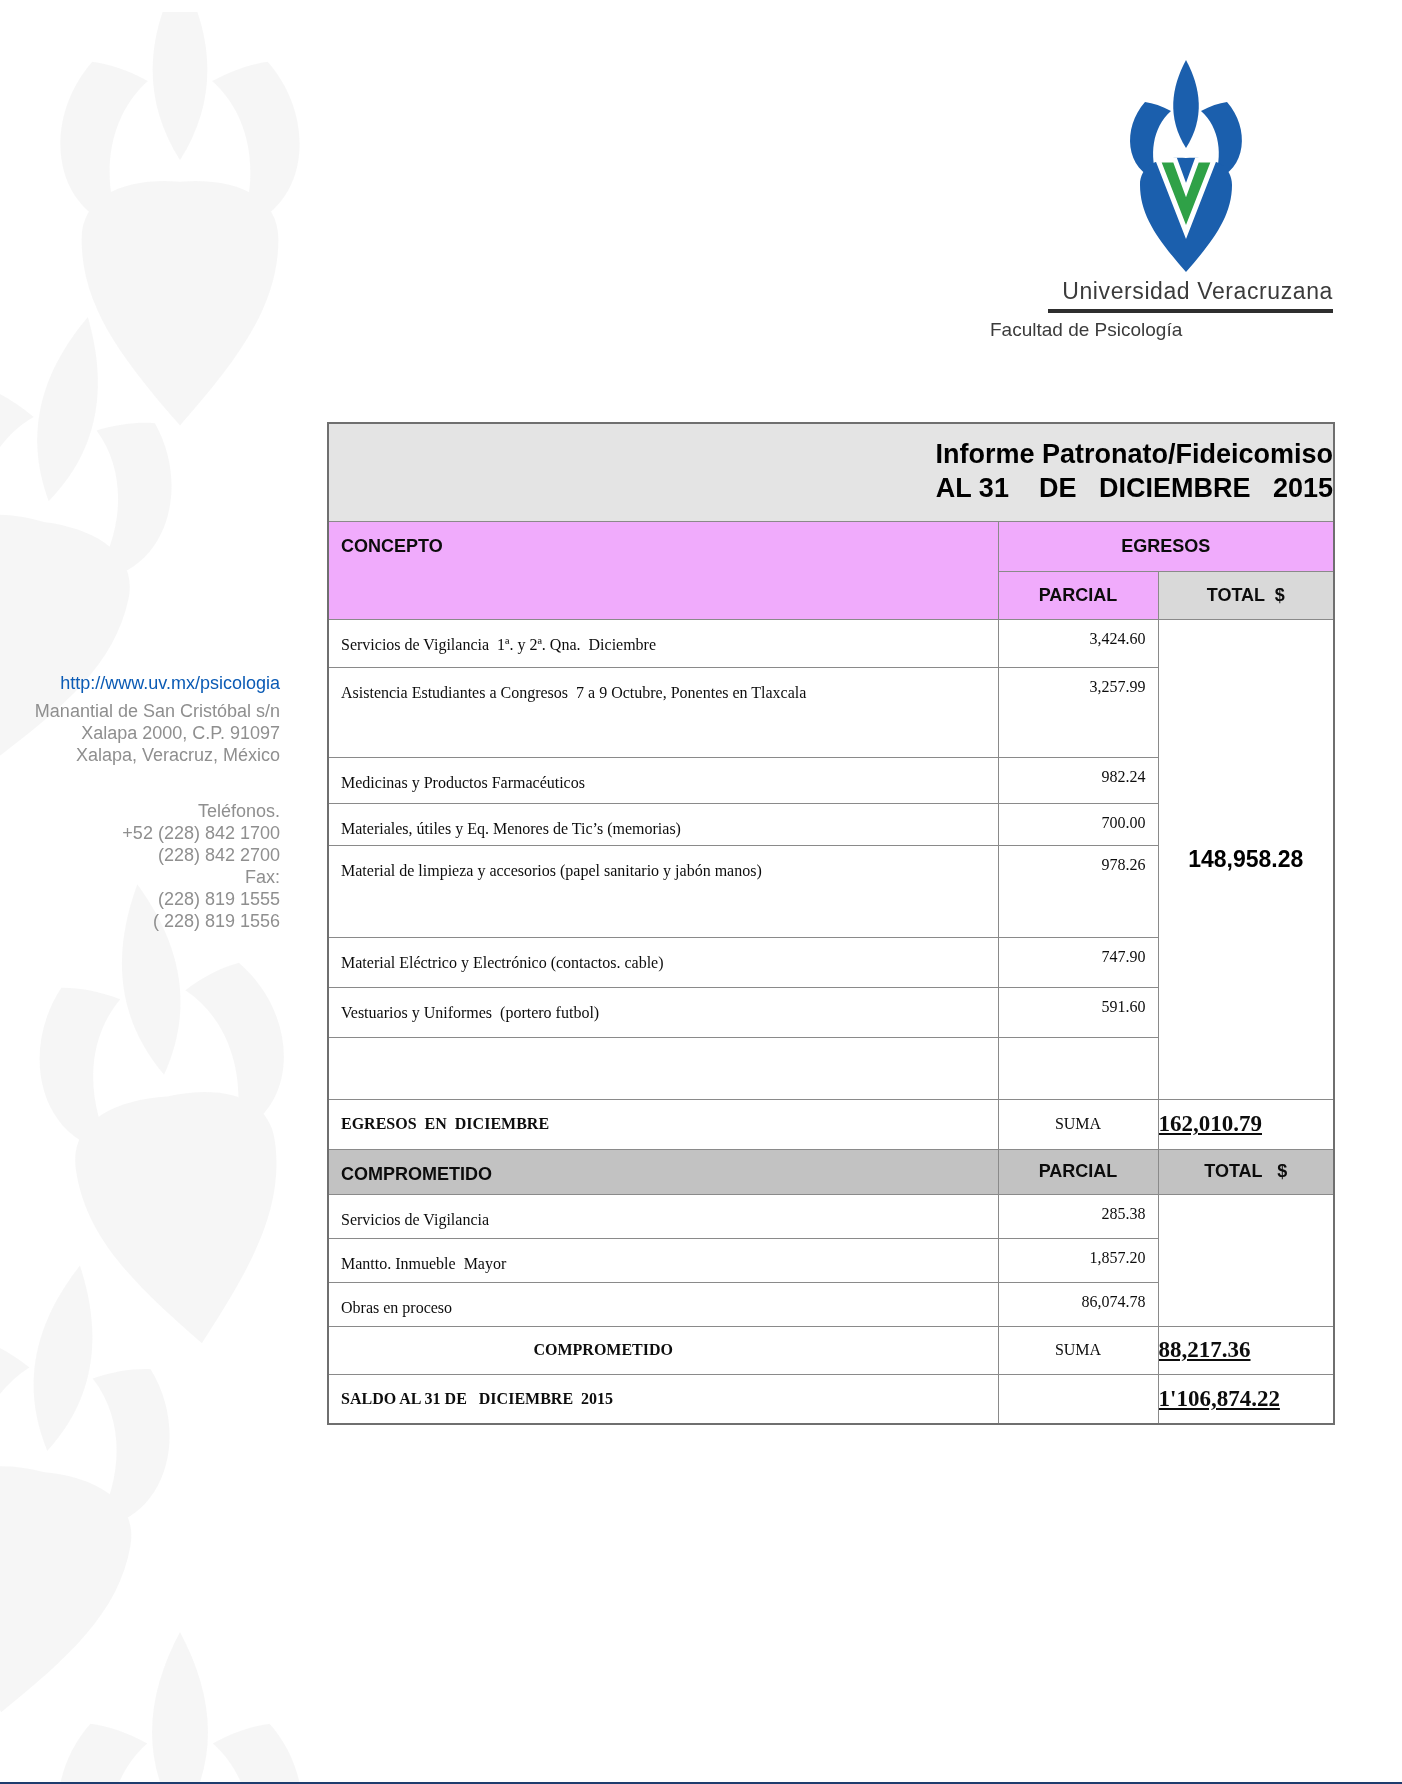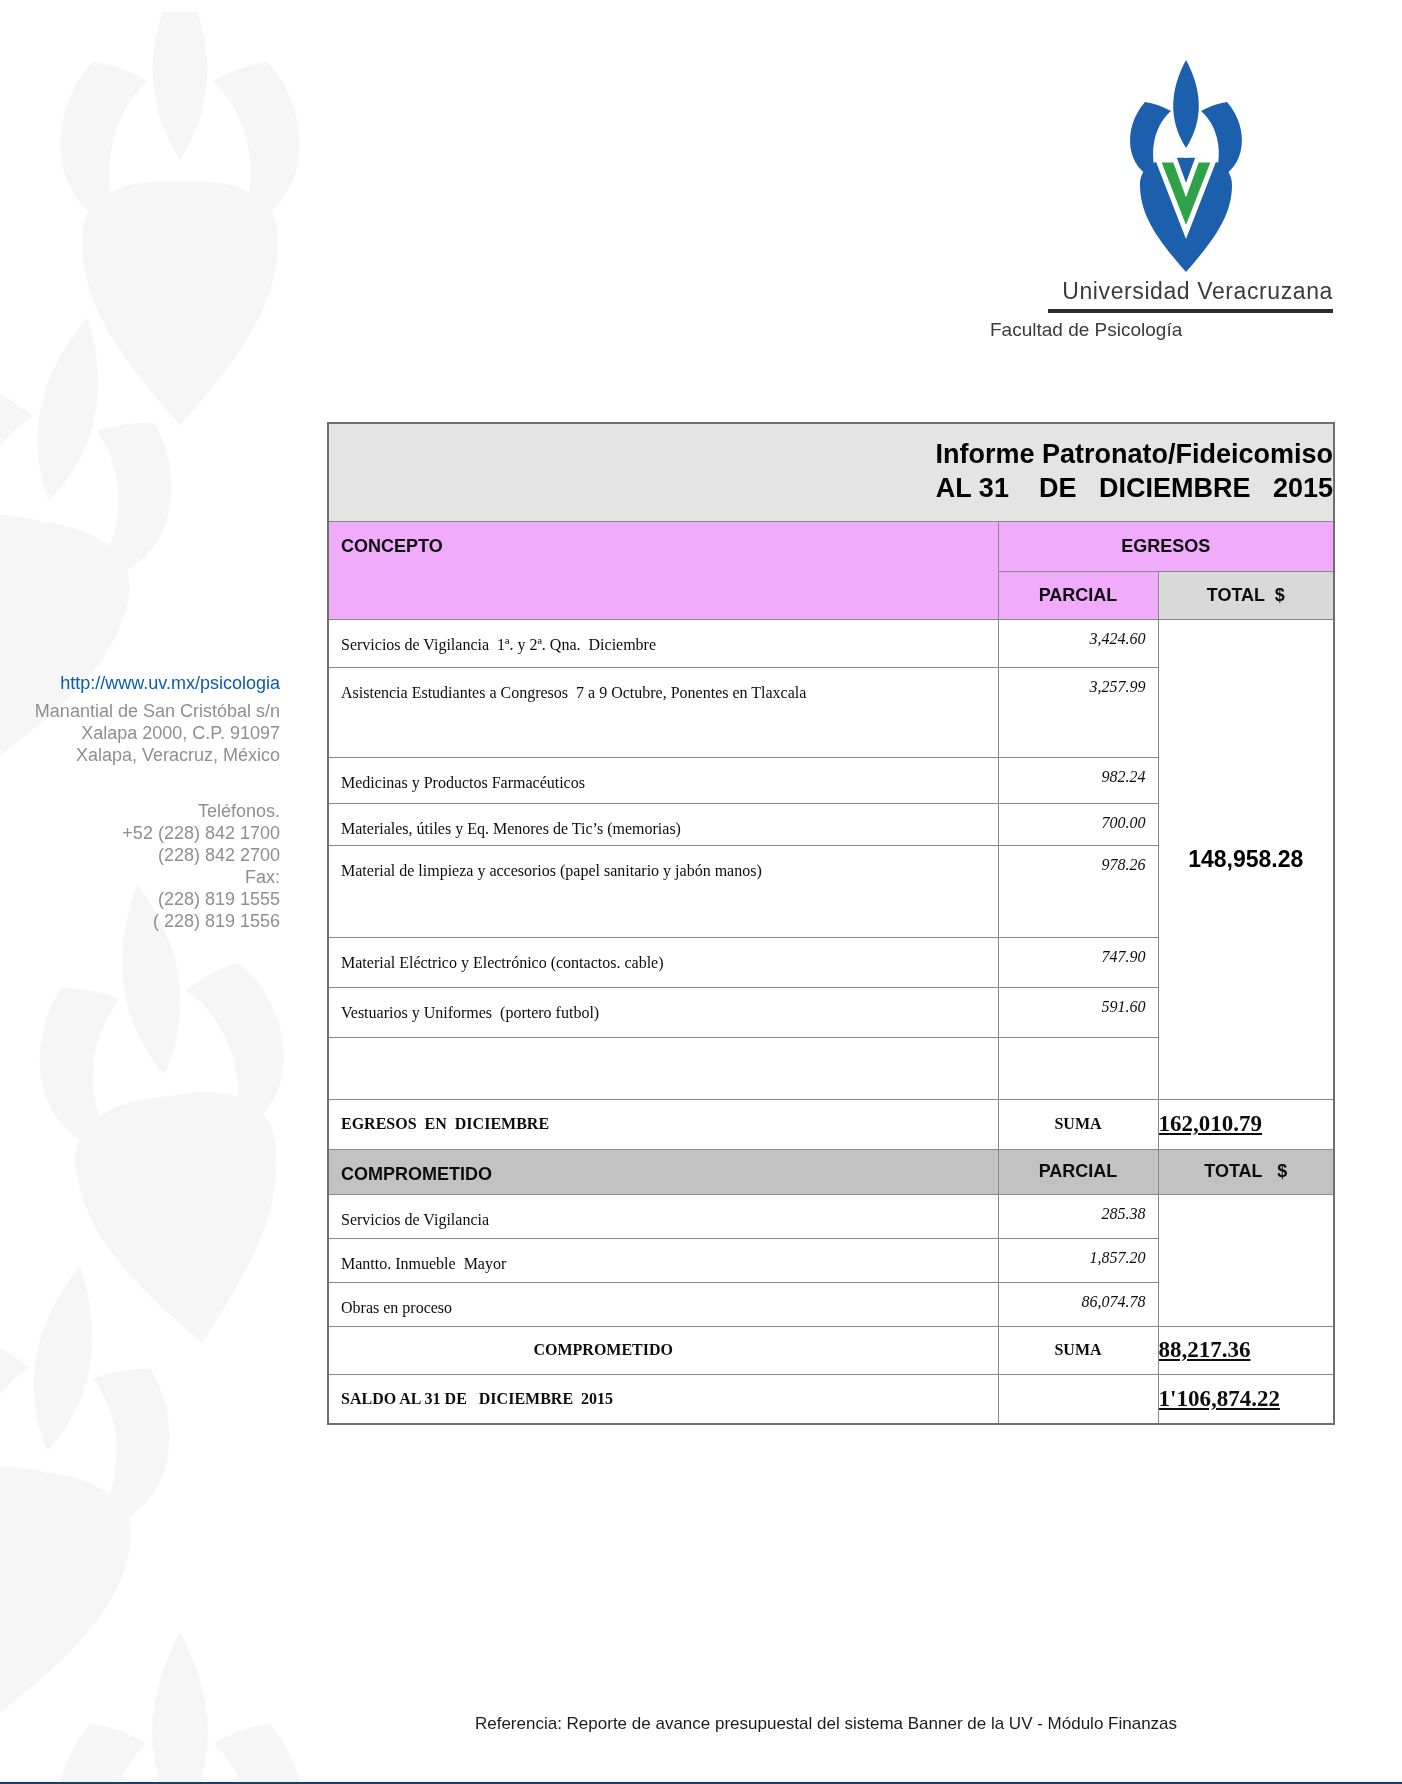--- a/index.html
+++ b/index.html
@@ -23,25 +23,25 @@
                table-layout:fixed;background:#fff;border:2px solid #6f6f6f;}
   table.report td{border:1px solid #8a8a8a;padding:0;overflow:hidden;}
   .title-cell{background:#e4e4e4;text-align:right;vertical-align:top;padding-top:13px !important;}
   .title-cell .t1,.title-cell .t2{font-size:27px;font-weight:bold;color:#000;white-space:pre;line-height:34px;}
   .hdr{background:#f0abfc;font-weight:bold;font-size:18px;color:#0c0c0c;text-align:center;vertical-align:middle;white-space:pre;}
   .hdr.concepto{ text-align:left;vertical-align:top;padding:14px 0 0 12px !important;}
   .hdr.total1{background:#d9d9d9;}
   .chdr{background:#c2c2c2;}
   .ser{font-family:"Liberation Serif",serif;font-size:16px;color:#0d0d0d;}
   td.concepto-cell{vertical-align:top;padding:9px 14px 0 12px !important;white-space:pre-wrap;line-height:31px;}
-  td.parcial-cell{vertical-align:top;padding:10px 12px 0 0 !important;text-align:right;white-space:pre;font-style:italic;}
+  td.parcial-cell{vertical-align:top;padding:10px 12px 0 0 !important;text-align:right;white-space:pre;}
   .total-merged{vertical-align:middle;text-align:center;}
   .egresos-total{font-weight:bold;font-size:23px;font-family:"Liberation Sans",sans-serif;color:#000;}
   td.suma-label{font-weight:bold;vertical-align:middle;padding-left:12px !important;white-space:pre-wrap;}
-  td.suma-word{font-weight:bold;vertical-align:middle;text-align:center;}
+  td.suma-word{font-weight:normal;vertical-align:middle;text-align:center;}
   td.suma-total{font-weight:bold;vertical-align:middle;text-align:left;font-size:23px;text-decoration:underline;}
   td.comp-suma-label{font-weight:bold;vertical-align:middle;text-align:center;padding-right:120px !important;}
   
   .footer-ref{position:absolute;left:250px;right:0;top:1702px;text-align:center;
               font-size:17px;color:#1c1c1c;}
   .bottom-bar{position:absolute;left:0;right:0;bottom:0;height:14px;background:#1e3c6e;}
 </style>
 </head>
 <body>
 
@@ -192,16 +192,15 @@
     </tr>
 
     <tr style="height:50px">
       <td class="ser suma-label">SALDO AL 31 DE   DICIEMBRE  2015</td>
       <td class="ser"></td>
       <td class="ser suma-total">1'106,874.22</td>
     </tr>
   </tbody>
     </table>
 
-  <div class="footer-ref">Referencia: Reporte de avance presupuestal del sistema Banner de la UV - Módulo Finanzas</div>
   <div class="bottom-bar"></div>
 
 </div>
 
 </body></html>

